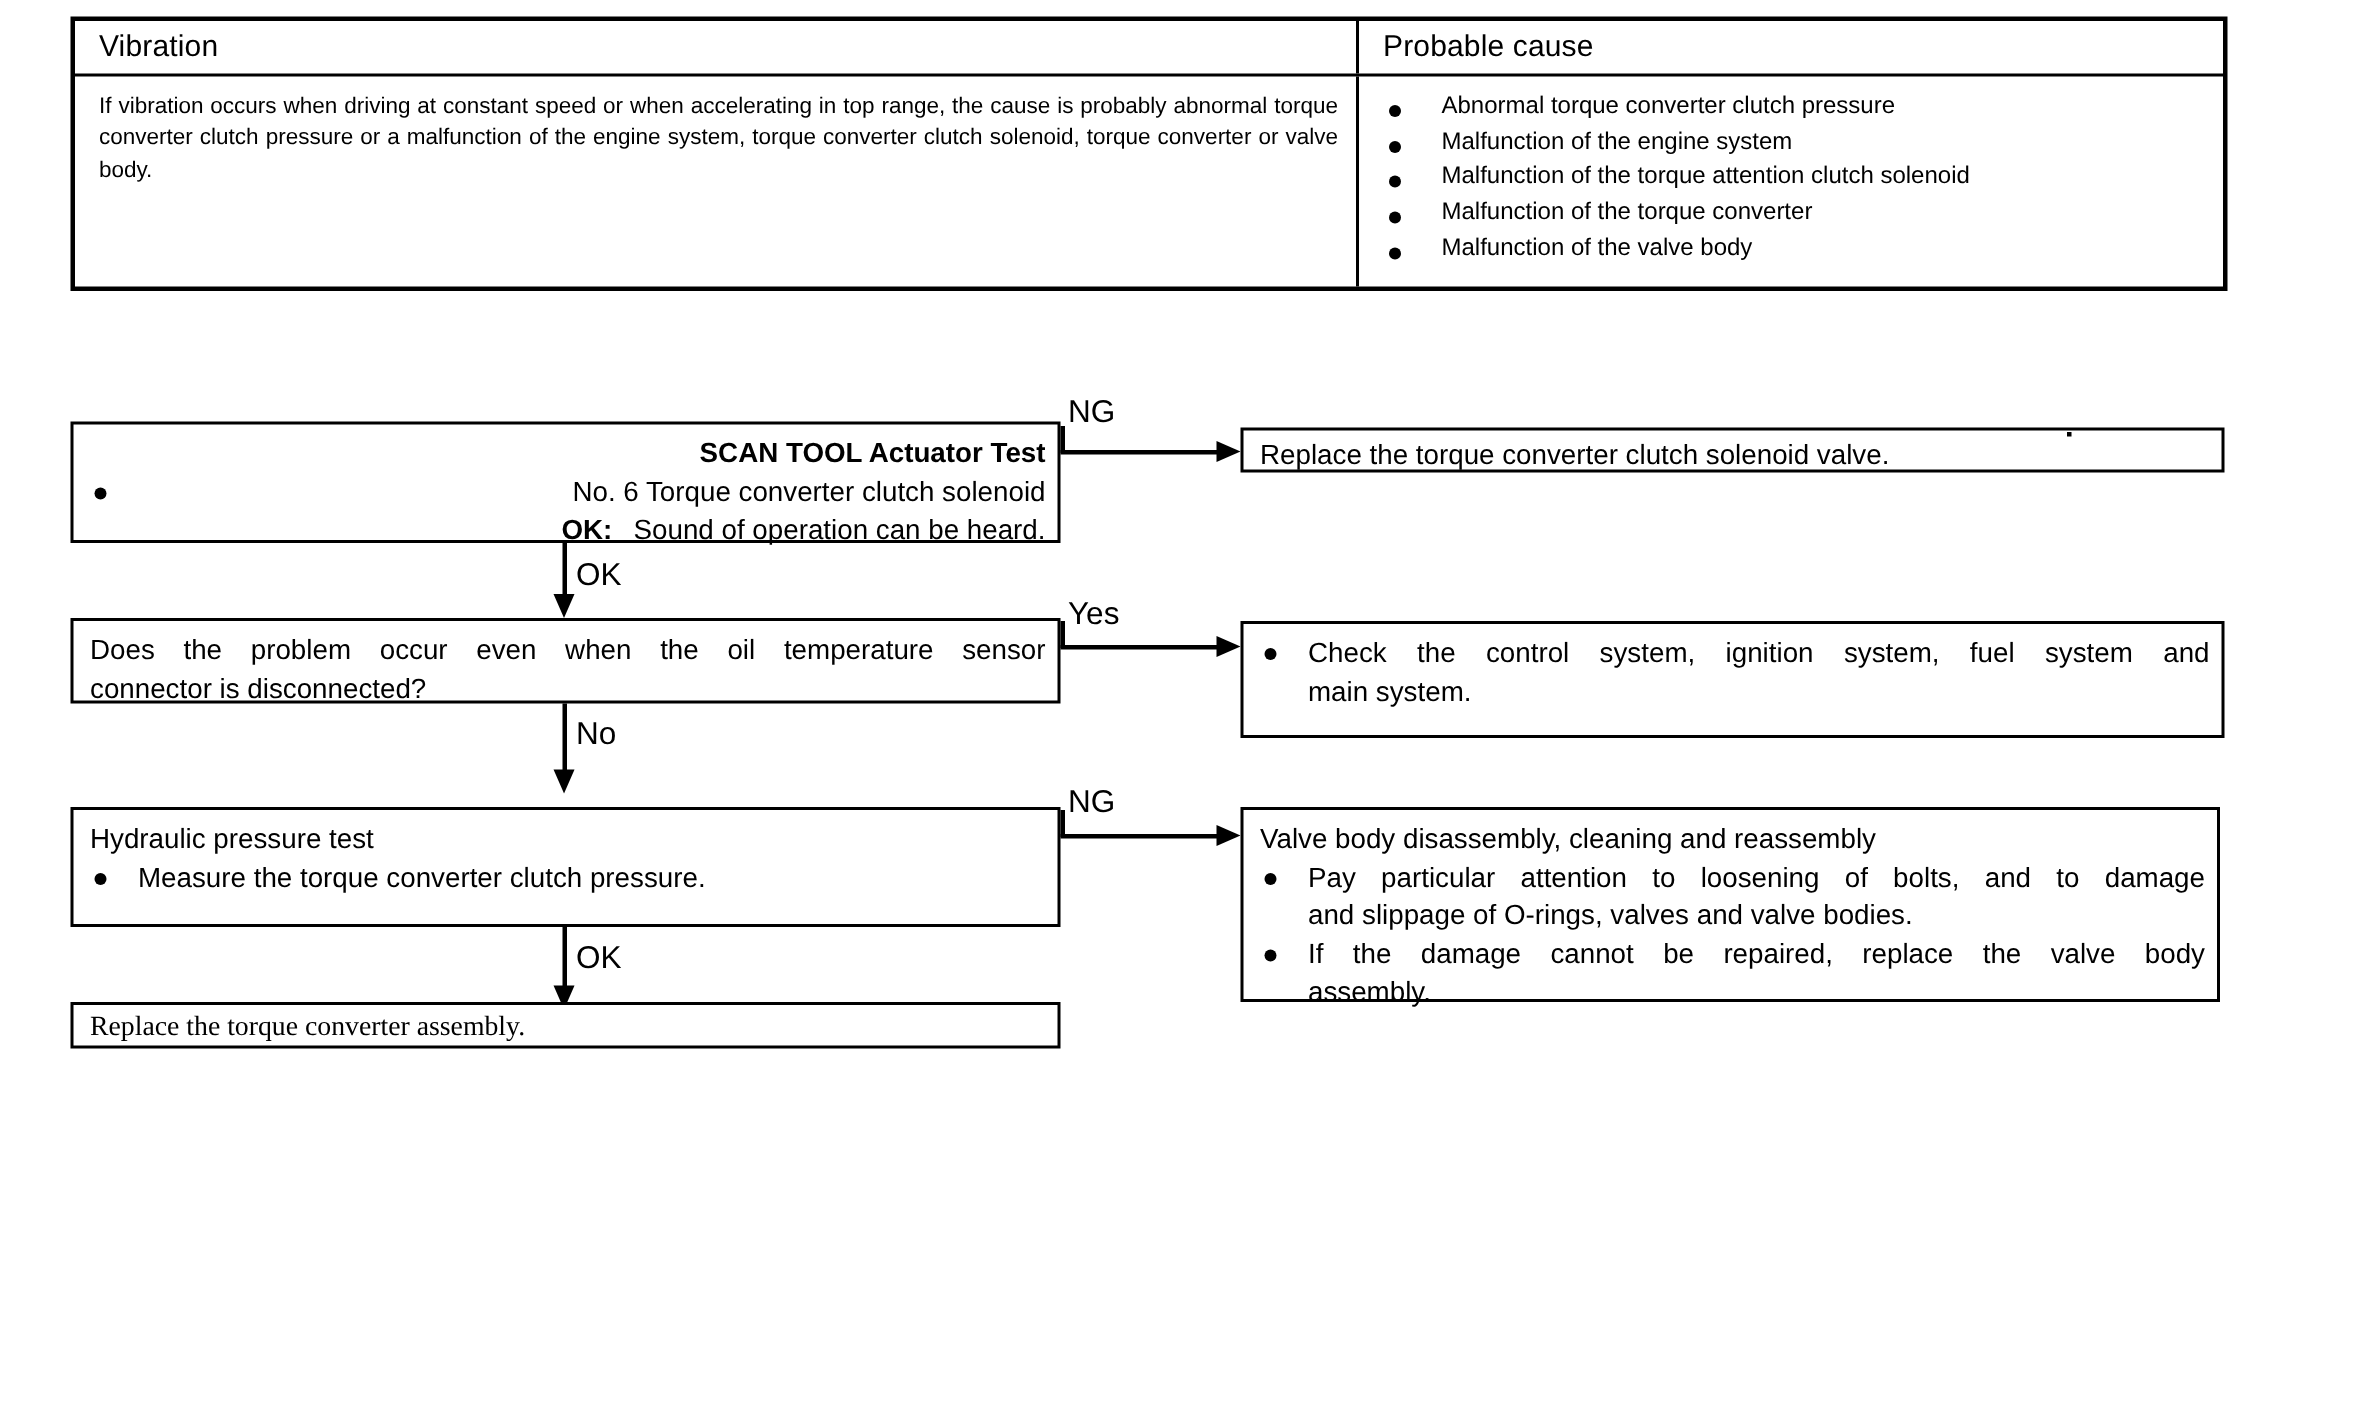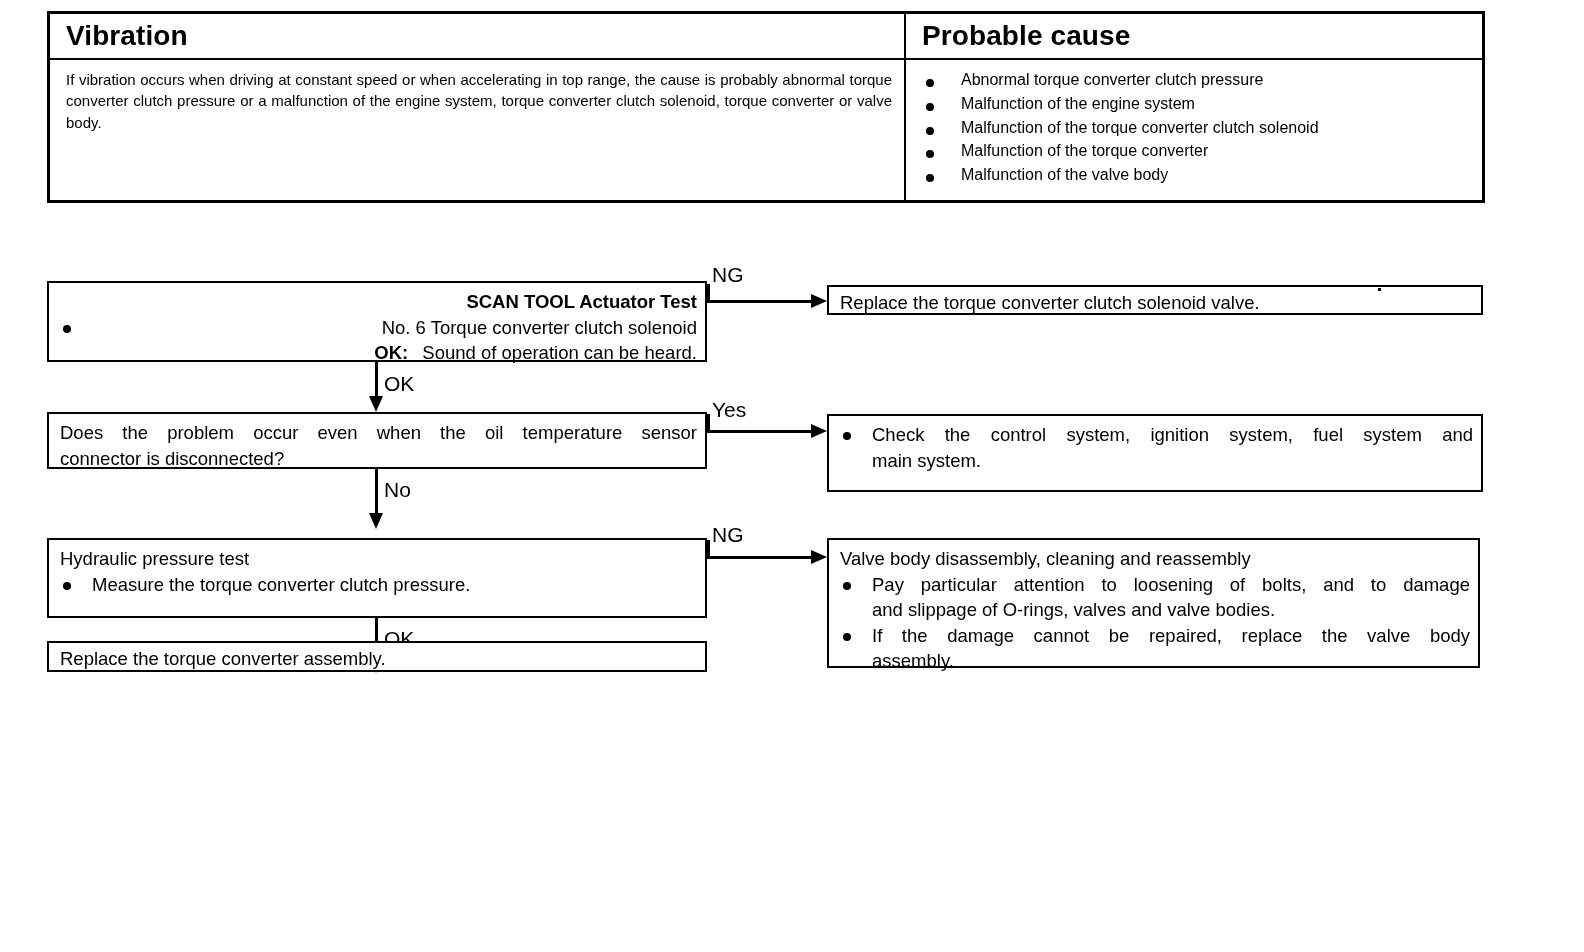--- a/index.html
+++ b/index.html
@@ -36,22 +36,22 @@
     width: 856px;
     box-sizing: border-box;
     border-right: 2px solid #000;
     flex: 0 0 auto;
   }
   .col-right {
     flex: 1 1 auto;
     box-sizing: border-box;
   }
   .head-cell {
-    font-size: 28px;
-    font-weight: bold;
+    font-size: 20px;
+    font-weight: normal;
     padding: 6px 16px 6px 16px;
     letter-spacing: 0.1px;
     line-height: 1.15;
   }
   .body-cell-left {
     font-size: 15px;
     line-height: 1.42;
     padding: 9px 12px 12px 16px;
     text-align: justify;
     text-justify: inter-word;
@@ -185,21 +185,21 @@
     <div class="col-left">
       <div class="body-cell-left">
         <p>If vibration occurs when driving at constant speed or when accelerating in top range, the cause is probably abnormal torque converter clutch pressure or a malfunction of the engine system, torque converter clutch solenoid, torque converter or valve body.</p>
       </div>
     </div>
     <div class="col-right">
       <div class="body-cell-right">
         <ul class="cause-list">
           <li>Abnormal torque converter clutch pressure</li>
           <li>Malfunction of the engine system</li>
-          <li>Malfunction of the torque converter clutch solenoid</li>
+          <li>Malfunction of the torque attention clutch solenoid</li>
           <li>Malfunction of the torque converter</li>
           <li>Malfunction of the valve body</li>
         </ul>
       </div>
     </div>
   </div>
 </div>
 
 <div class="flow">
 
@@ -276,17 +276,17 @@
         <span class="just-line" style="text-align:justify; text-align-last:justify; display:block;">If the damage cannot be repaired, replace the valve body</span>
         <span class="just-line">assembly.</span>
       </li>
     </ul>
   </div>
 
   <div class="vline" style="left:375px; top:618px; height:43px;"></div>
   <div class="arrow-down" style="left:369px; top:657px;"></div>
   <div class="edge-label" style="left:384px; top:628px;">OK</div>
 
-  <div class="fbox" style="left:47px; top:641px; width:660px; height:31px; padding-top:3px;">
+  <div class="fbox" style="left:47px; top:668px; width:660px; height:31px; padding-top:3px;font-family:Liberation Serif, serif;">
     <div class="title">Replace the torque converter assembly.</div>
   </div>
 
 </div>
 
 </body></html>

